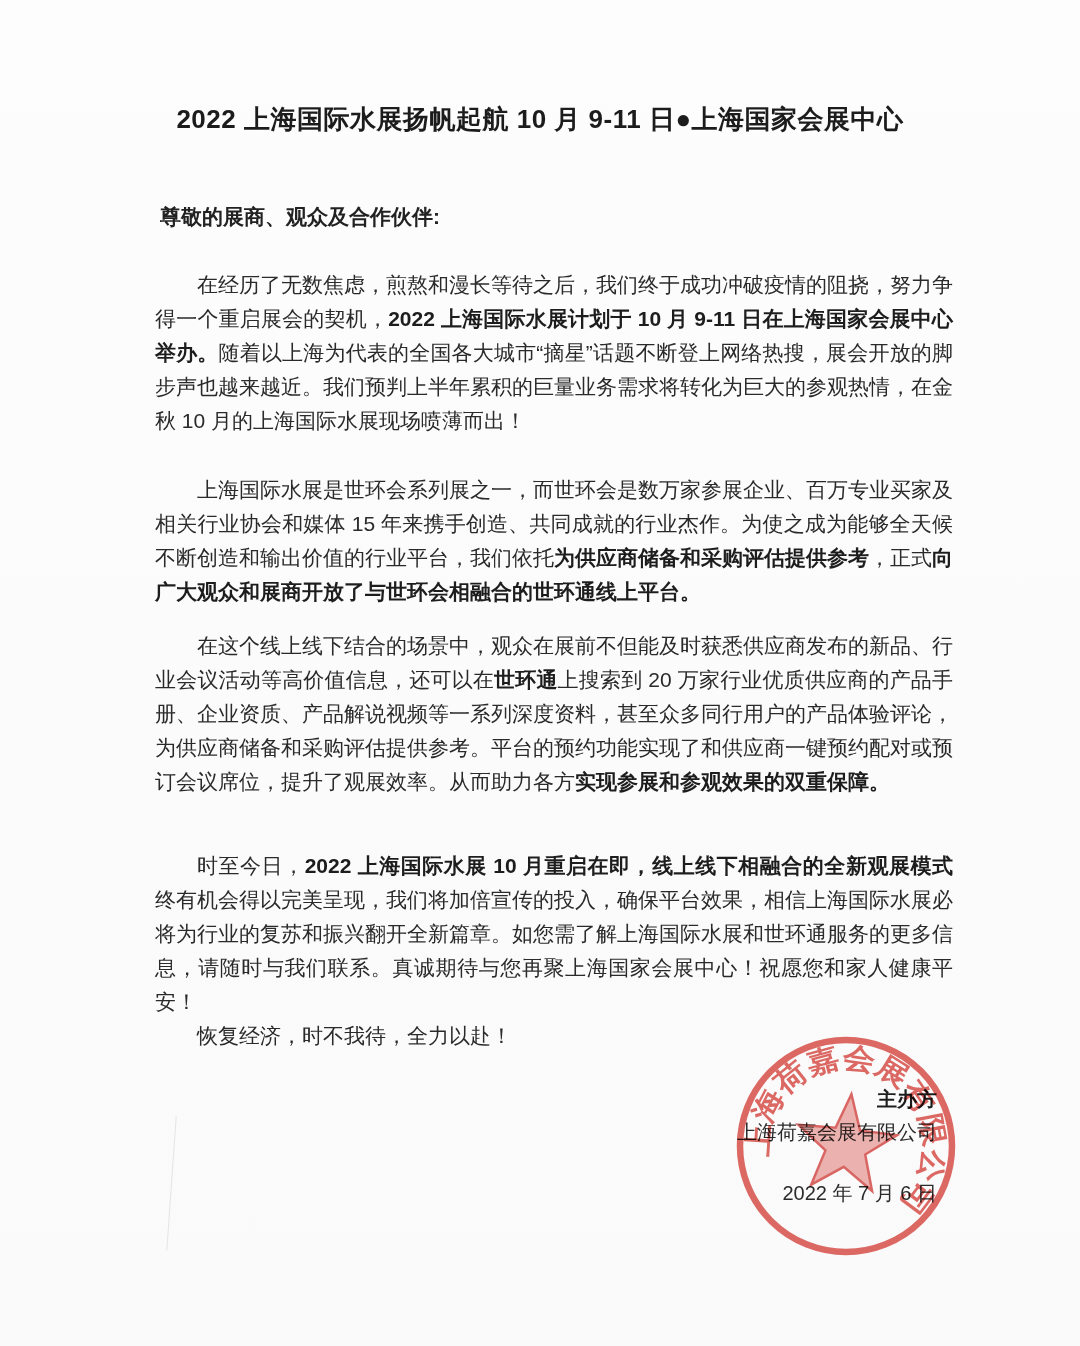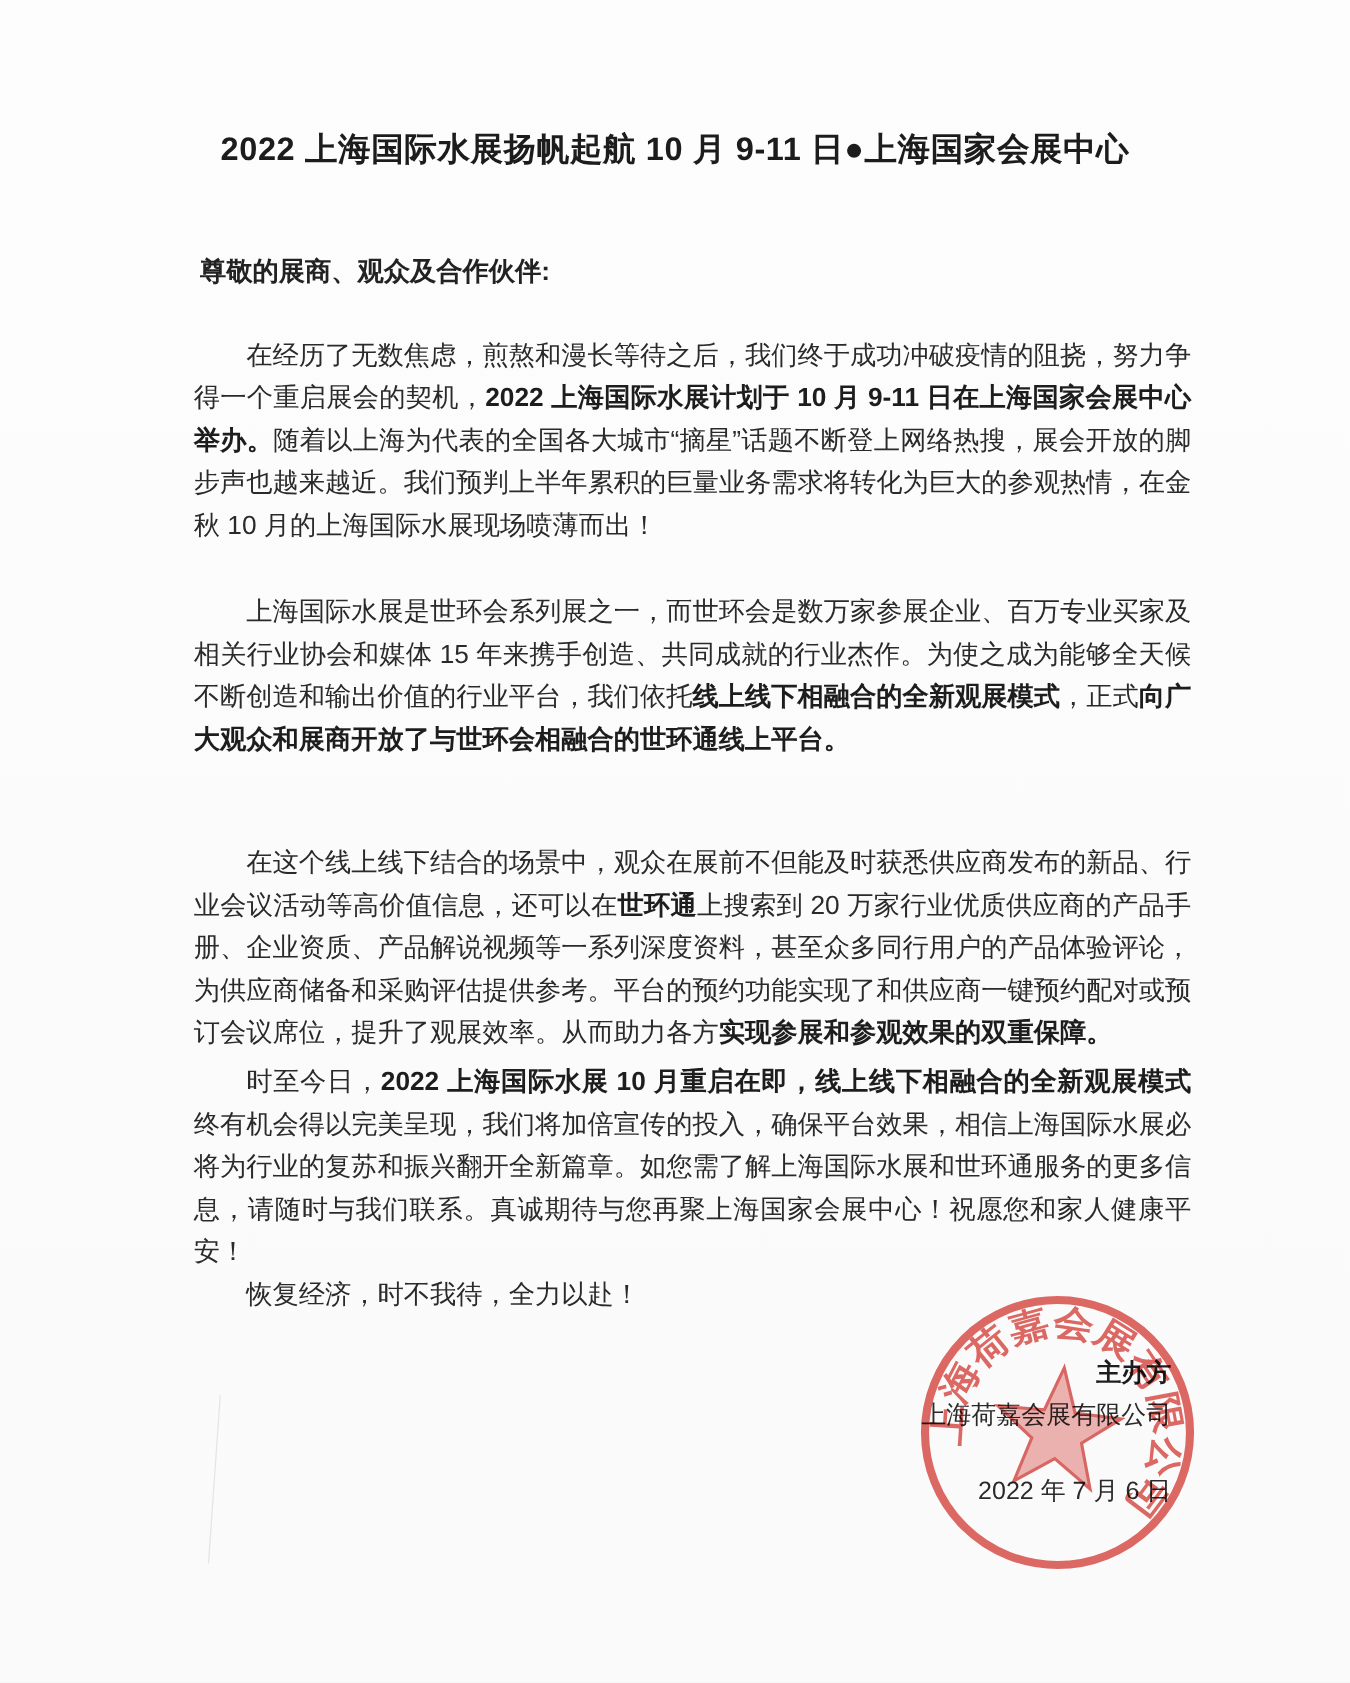--- a/index.html
+++ b/index.html
@@ -81,22 +81,22 @@
 </head>
 <body>
 
 <div class="page">
 
   <h1 class="title">2022 上海国际水展扬帆起航 10 月 9-11 日●上海国家会展中心</h1>
 
   <p class="salutation">尊敬的展商、观众及合作伙伴:</p>
 
   <p class="para" style="top:256px"><span>在经历了无数焦虑，煎熬和漫长等待之后，我们终于成功冲破疫情的阻挠，努力争得一个重启展会的契机，</span><span class="b">2022 上海国际水展计划于 10 月 9-11 日在上海国家会展中心举办。</span><span>随着以上海为代表的全国各大城市“摘星”话题不断登上网络热搜，展会开放的脚步声也越来越近。我们预判上半年累积的巨量业务需求将转化为巨大的参观热情，在金秋 10 月的上海国际水展现场喷薄而出！</span></p>
-  <p class="para" style="top:461px"><span>上海国际水展是世环会系列展之一，而世环会是数万家参展企业、百万专业买家及相关行业协会和媒体 15 年来携手创造、共同成就的行业杰作。为使之成为能够全天候不断创造和输出价值的行业平台，我们依托</span><span class="b">线上线下相融合的全新观展模式</span><span>，正式</span><span class="b">向广大观众和展商开放了与世环会相融合的世环通线上平台。</span></p>
-  <p class="para" style="top:662px"><span>在这个线上线下结合的场景中，观众在展前不但能及时获悉供应商发布的新品、行业会议活动等高价值信息，还可以在</span><span class="b">世环通</span><span>上搜索到 20 万家行业优质供应商的产品手册、企业资质、产品解说视频等一系列深度资料，甚至众多同行用户的产品体验评论，为供应商储备和采购评估提供参考。平台的预约功能实现了和供应商一键预约配对或预订会议席位，提升了观展效率。从而助力各方</span><span class="b">实现参展和参观效果的双重保障。</span></p>
+  <p class="para" style="top:461px"><span>上海国际水展是世环会系列展之一，而世环会是数万家参展企业、百万专业买家及相关行业协会和媒体 15 年来携手创造、共同成就的行业杰作。为使之成为能够全天候不断创造和输出价值的行业平台，我们依托</span><span class="b">为供应商储备和采购评估提供参考</span><span>，正式</span><span class="b">向广大观众和展商开放了与世环会相融合的世环通线上平台。</span></p>
+  <p class="para" style="top:617px"><span>在这个线上线下结合的场景中，观众在展前不但能及时获悉供应商发布的新品、行业会议活动等高价值信息，还可以在</span><span class="b">世环通</span><span>上搜索到 20 万家行业优质供应商的产品手册、企业资质、产品解说视频等一系列深度资料，甚至众多同行用户的产品体验评论，为供应商储备和采购评估提供参考。平台的预约功能实现了和供应商一键预约配对或预订会议席位，提升了观展效率。从而助力各方</span><span class="b">实现参展和参观效果的双重保障。</span></p>
   <p class="para" style="top:837px"><span>时至今日，</span><span class="b">2022 上海国际水展 10 月重启在即，线上线下相融合的全新观展模式</span><span>终有机会得以完美呈现，我们将加倍宣传的投入，确保平台效果，相信上海国际水展必将为行业的复苏和振兴翻开全新篇章。如您需了解上海国际水展和世环通服务的更多信息，请随时与我们联系。真诚期待与您再聚上海国家会展中心！祝愿您和家人健康平安！</span></p>
 
   <p class="closing" style="top:1007px">恢复经济，时不我待，全力以赴！</p>
 
   <div class="signature">
     <div class="sig-role">主办方</div>
     <div class="sig-company">上海荷嘉会展有限公司</div>
     <div class="sig-date">2022 年 7 月 6 日</div>
   </div>
 

